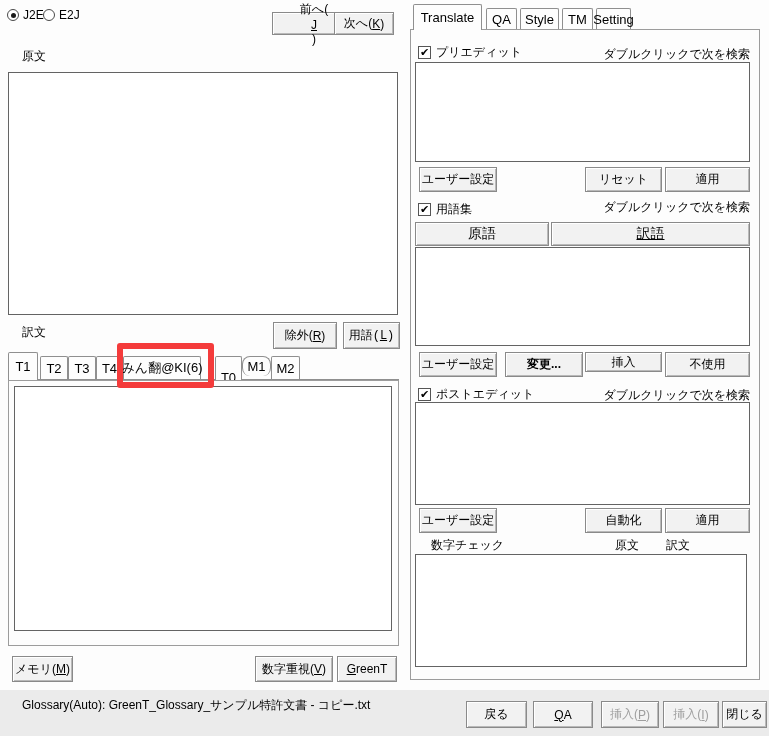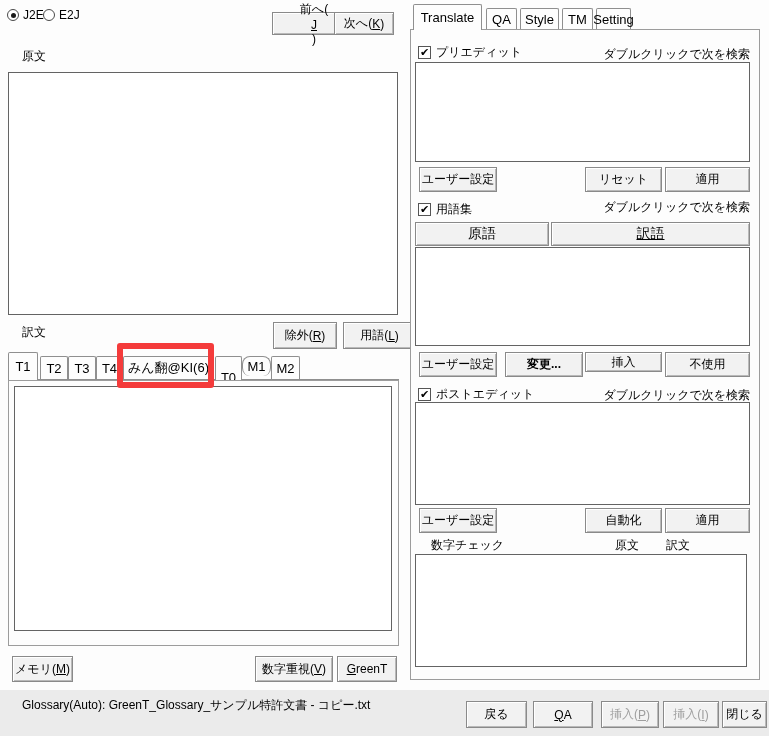--- a/index.html
+++ b/index.html
@@ -145,34 +145,34 @@
 </button>
 
 <div class="lbl" style="left:8px; top:48px;">原文</div>
 <textarea class="tbox" style="left: 8px; top: 72px; width: 390px; height: 243px;"></textarea>
 
 <button class="btn" style="left:273px; top:322px; width:64px; height:27px;">
   <span>除外(</span>
     <u>R</u>
     <span>)</span>
 </button>
-<button class="btn" style="left:343px; top:322px; width:73px; height:27px;">
+<button class="btn" style="left:343px; top:322px; width:57px; height:27px;font-family:Liberation Mono, monospace;">
   <span>用語(</span>
     <u>L</u>
     <span>)</span>
 </button>
 
 <div class="lbl" style="left:8px; top:324px;">訳文</div>
 
 <div class="tabline" style="left:8px; top:379px; width:391px;"></div>
 <div class="tab active" style="left:8px;  top:352px; width:30px; height:28px;">T1</div>
 <div class="tab" style="left:40px;  top:356px; width:28px; height:23px;">T2</div>
 <div class="tab" style="left:68px;  top:356px; width:28px; height:23px;">T3</div>
 <div class="tab" style="left:96px;  top:356px; width:27px; height:23px;">T4</div>
-<div class="tab" style="left:123px; top:356px; width:91px; height:23px;">みん翻@KI(6)</div>
+<div class="tab" style="left:123px; top:356px; width:78px; height:23px;">みん翻@KI(6)</div>
 <div class="tab" style="left:215px; top:356px; width:27px; height:41px;">T0</div>
 <div class="tab" style="left:242px; top:356px; width:29px; height:20px;border-radius:8px;">M1</div>
 <div class="tab" style="left:271px; top:356px; width:29px; height:23px;">M2</div>
 
 <div class="redbox" style="left:117px; top:343px; width:97px; height:45px;"></div>
 
 <div class="panel" style="left:8px; top:380px; width:391px; height:266px;"></div>
 <textarea class="tbox" style="left: 14px; top: 386px; width: 378px; height: 245px;"></textarea>
 
 <button class="btn" style="left:12px; top:656px; width:61px; height:26px;">

